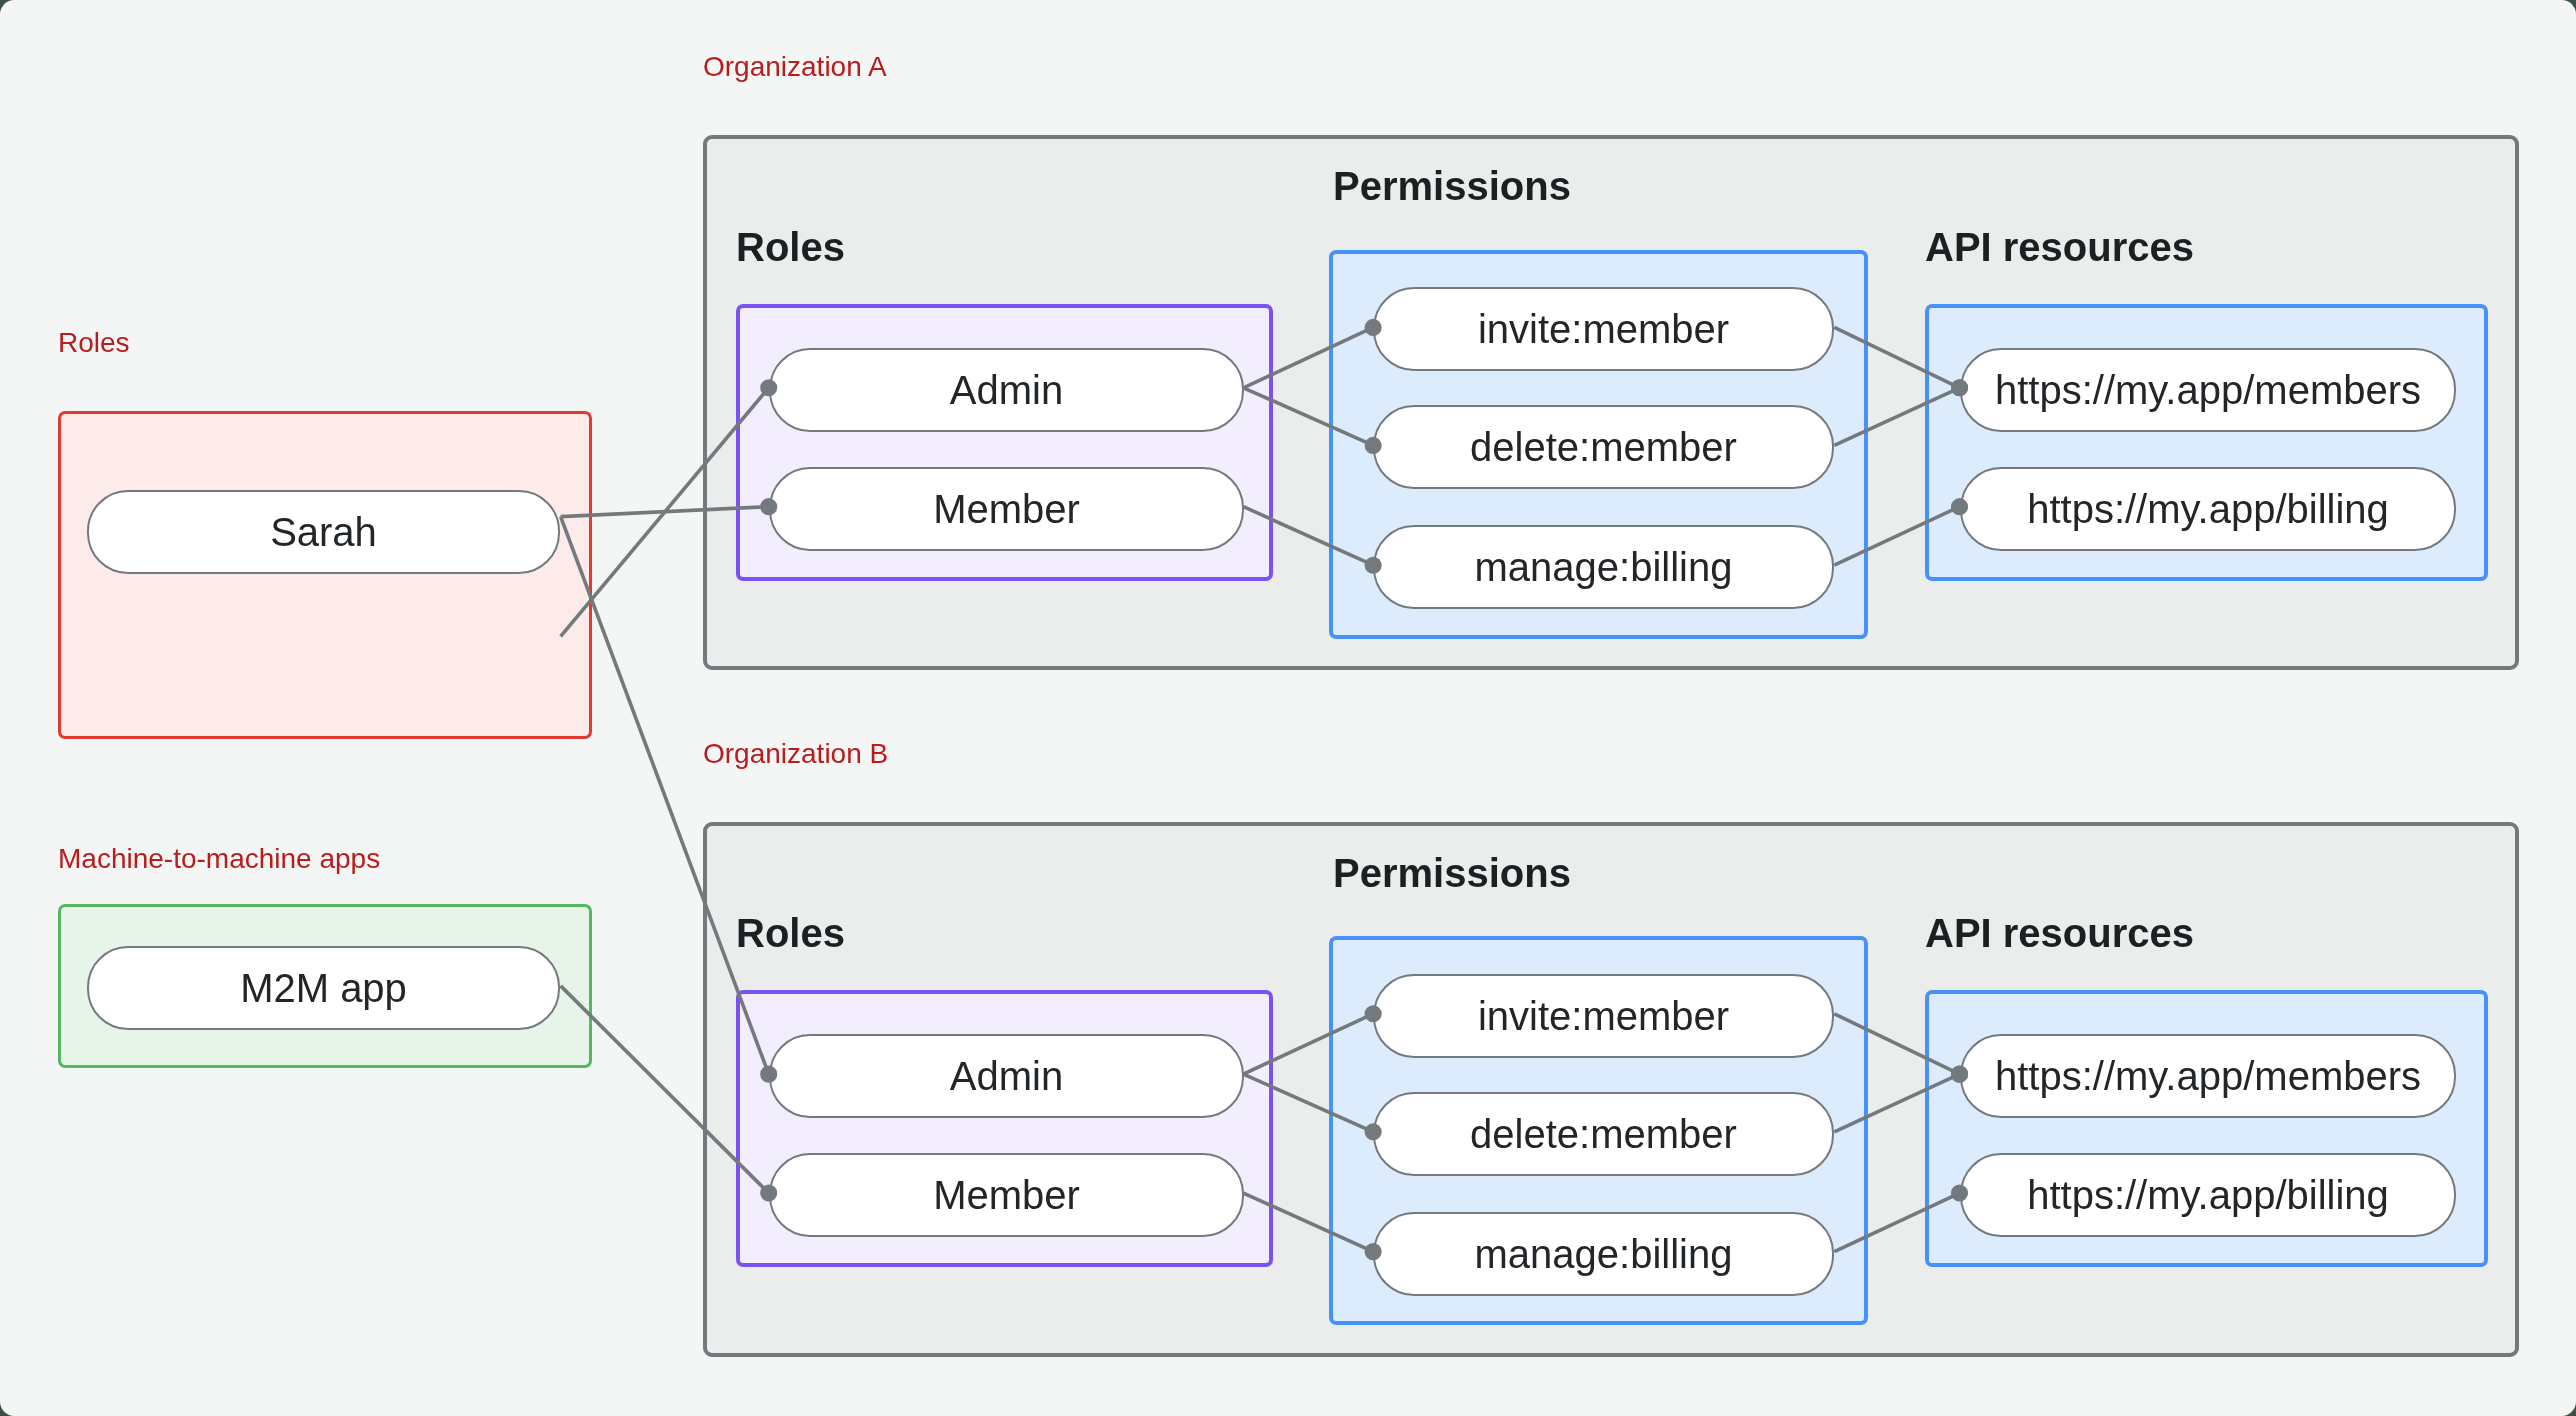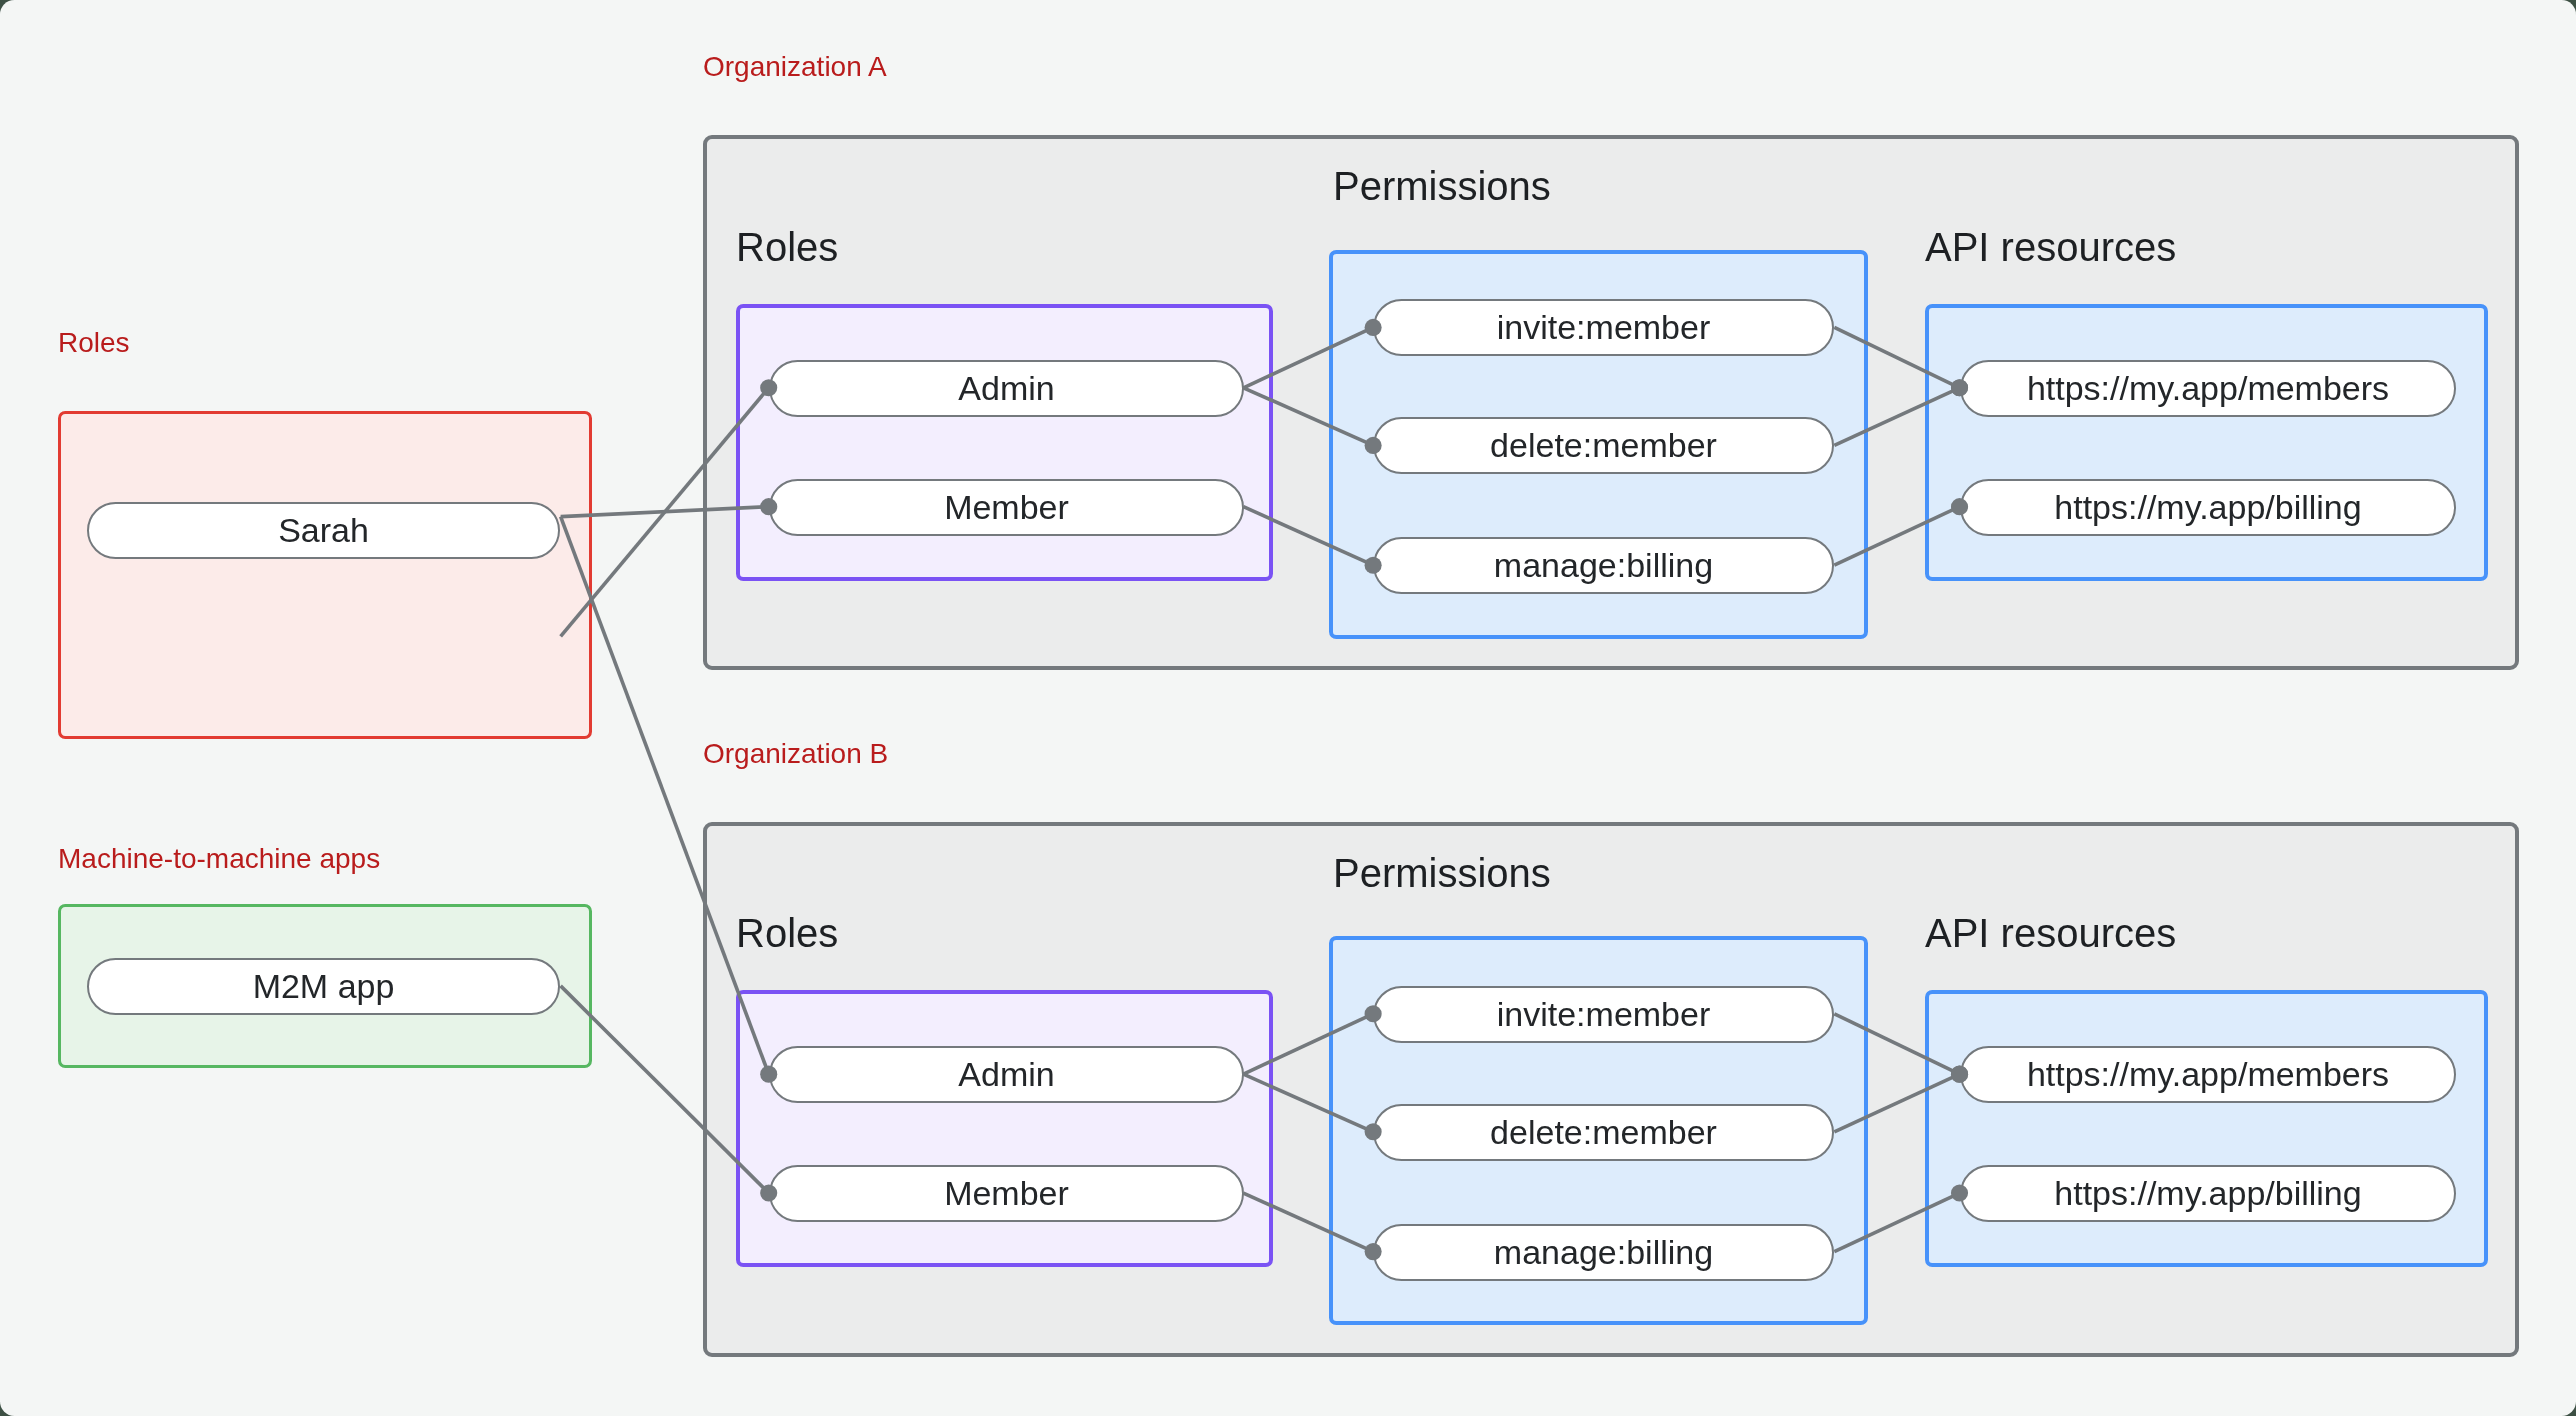--- a/index.html
+++ b/index.html
@@ -6,34 +6,34 @@
   .page{
     position:relative;width:2576px;height:1416px;overflow:hidden;
     background:#f4f6f5;border-radius:14.4px;
     font-family:"Liberation Sans","DejaVu Sans",sans-serif;color:#232629;
   }
   .group-title{
     position:absolute;font-size:28px;font-weight:400;color:#b91c1c;
     line-height:1.2;white-space:nowrap;
   }
   .sub-title{
-    position:absolute;font-size:40px;font-weight:400;color:#1d2023;
+    position:absolute;font-size:40px;font-weight:700;color:#1d2023;
     line-height:1.2;white-space:nowrap;
   }
   .group-box{position:absolute;box-sizing:border-box;border-radius:9px;}
   .org-box{background:#ebecec;border:4.5px solid #74797d;}
   .users-box{background:#fcebe9;border:3.6px solid #e23b32;border-radius:7.2px;}
   .m2m-box{background:#e7f4e8;border:3.6px solid #56b761;border-radius:7.2px;}
   .roles-box{background:#f3eefe;border:4.5px solid #7a52f4;border-radius:7.2px;}
   .blue-box{background:#ddecfc;border:4.5px solid #4792fa;border-radius:7.2px;}
   .pill{
-    position:absolute;box-sizing:border-box;height:57px;border-radius:41px;
+    position:absolute;box-sizing:border-box;height:84px;border-radius:41px;
     background:#ffffff;border:2.7px solid #74797d;
     display:flex;align-items:center;justify-content:center;
-    font-size:34px;color:#232629;white-space:nowrap;margin-top:12px;
+    font-size:40px;color:#232629;white-space:nowrap;
   }
   #edge-layer{position:absolute;left:0;top:0;width:2576px;height:1416px;pointer-events:none;}
 </style>
 </head>
 <body>
 
 <div class="page" id="page">
 
   <div class="group-title" style="left:58px;top:326px;">Roles</div>
   <div class="group-box users-box" style="left:58px;top:411px;width:534px;height:328px;"></div>

